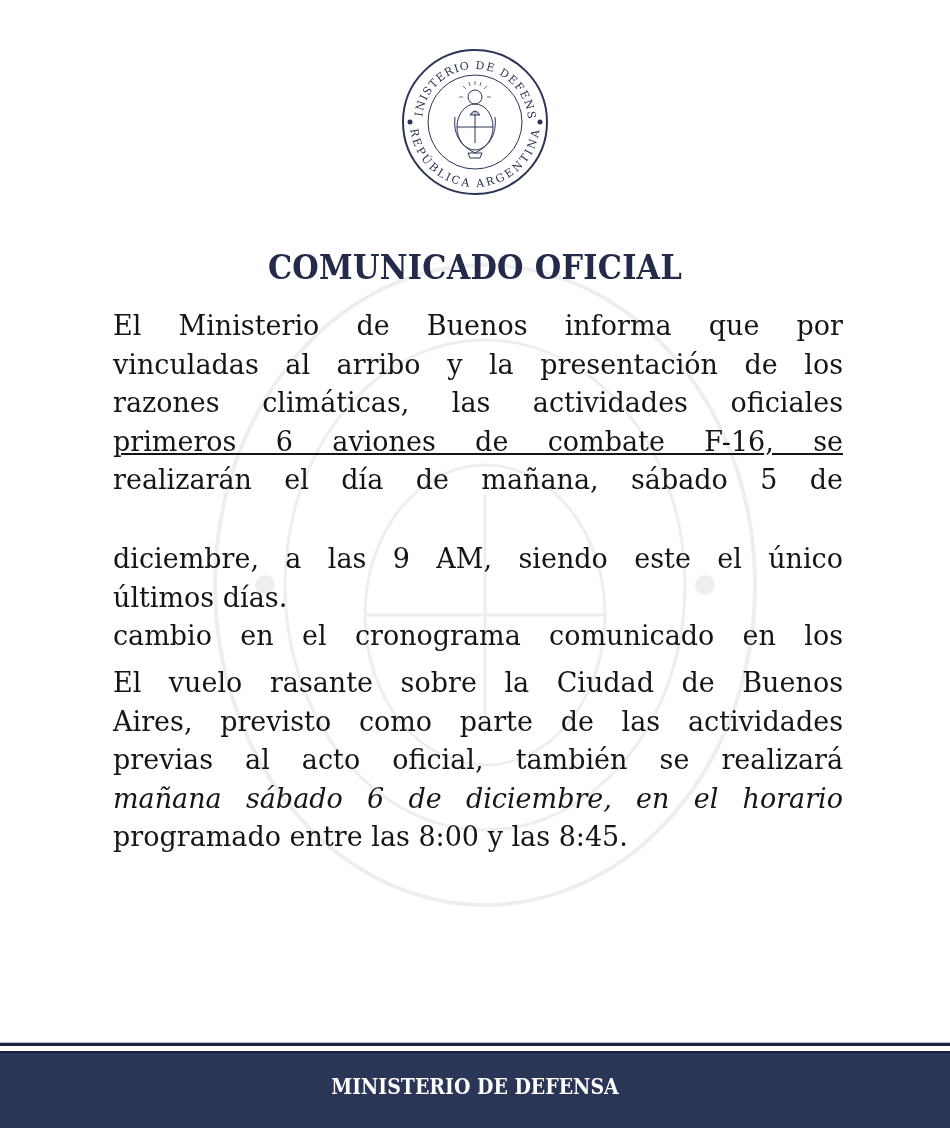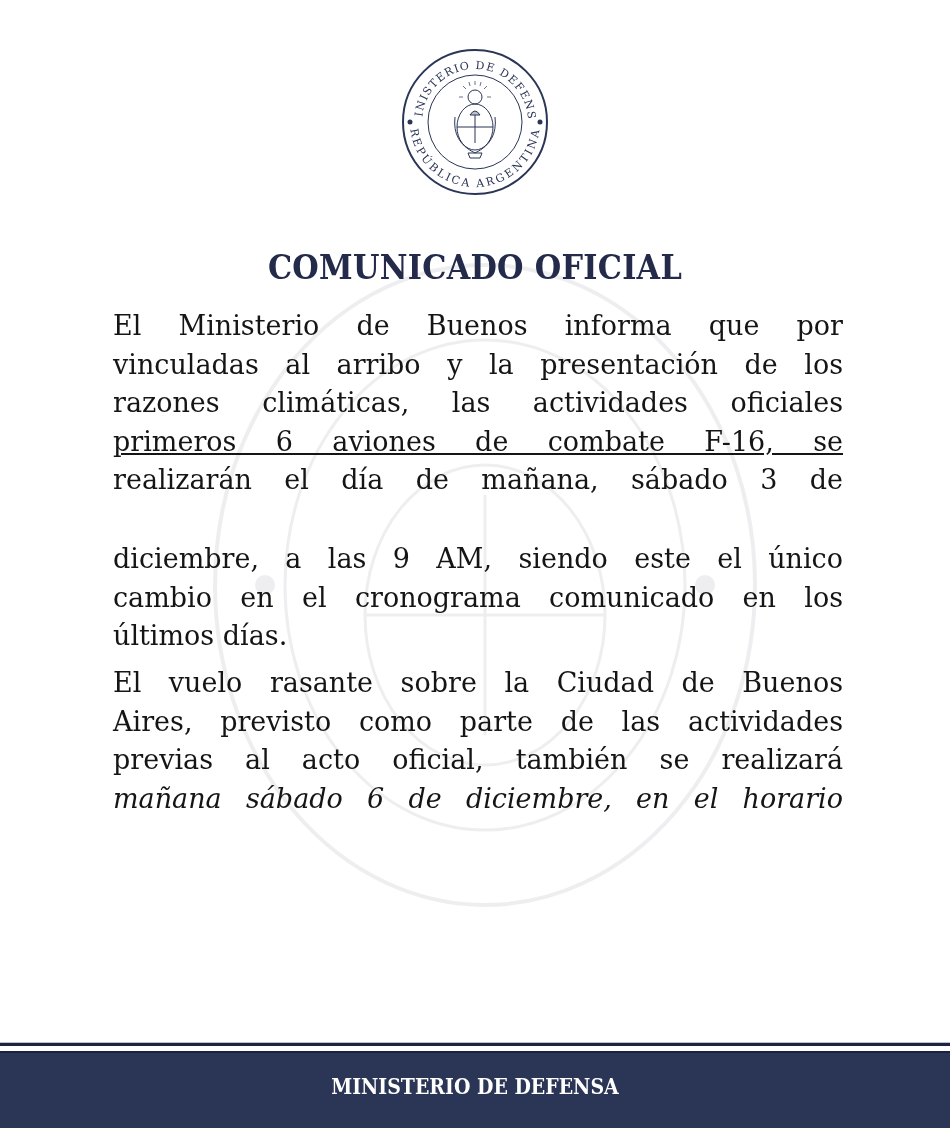--- a/index.html
+++ b/index.html
@@ -97,29 +97,30 @@
   </g>
 </svg>
 
 <h1 class="title">COMUNICADO OFICIAL</h1>
 
 <div class="body-text p1">
   <span class="line" style="display: block;">El Ministerio de Buenos informa que por</span>
   <span class="line" style="display: block;">vinculadas al arribo y la presentación de los</span>
   <span class="line" style="display: block;">razones climáticas, las actividades oficiales</span>
   <span class="line" style="display: block; text-decoration: underline;">primeros 6 aviones de combate F-16, se</span>
-  <span class="line" style="display: block;">realizarán el día de mañana, sábado 3 de</span>
+  <span class="line" style="display: block;">realizarán el día de mañana, sábado 5 de</span>
   <span class="line" style="display: block; margin-top: 40px;">diciembre, a las 9 AM, siendo este el único</span>
+  <span class="line last" style="display: block;">últimos días.</span>
   <span class="line" style="display: block;">cambio en el cronograma comunicado en los</span>
-  <span class="line last" style="display: block;">últimos días.</span>
 </div>
 
 <div class="body-text p2">
   <span class="line" style="display: block;">El vuelo rasante sobre la Ciudad de Buenos</span>
   <span class="line" style="display: block;">Aires, previsto como parte de las actividades</span>
   <span class="line" style="display: block;">previas al acto oficial, también se realizará</span>
   <span class="line" style="display: block; font-style: italic;">mañana sábado 6 de diciembre, en el horario</span>
+  <span class="line last" style="display: block;">programado entre las 8:00 y las 8:45.</span>
 </div>
 
 <div class="footer-rule2"></div>
 <div class="footer-rule"></div>
 <div class="footer"></div>
 <div class="footer-label">MINISTERIO DE DEFENSA</div>
 
 </body></html>

